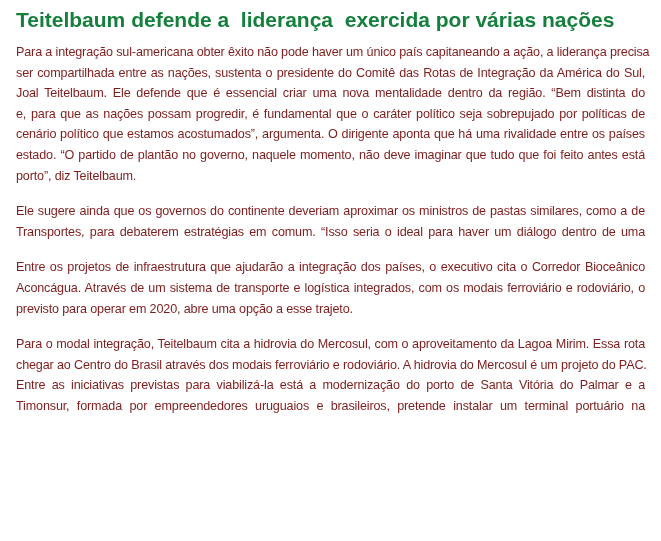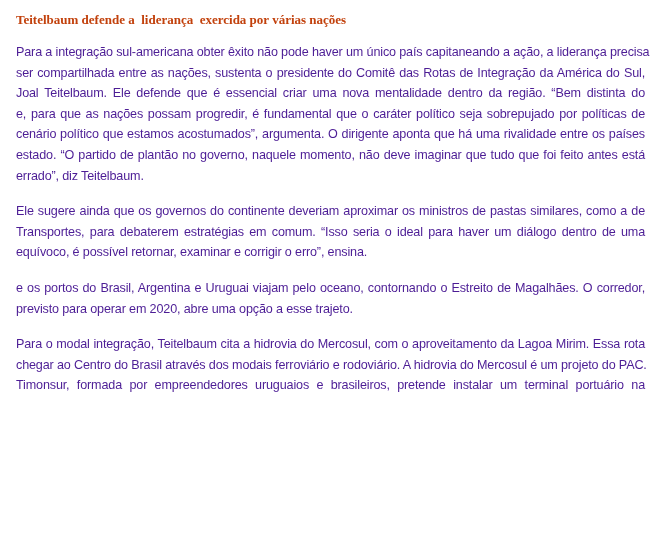--- a/index.html
+++ b/index.html
@@ -11,32 +11,32 @@
       width: 661px;
       height: 541px;
       overflow: hidden;
       font-family: "Liberation Sans", sans-serif;
     }
     .article {
       padding: 8px 14px 0 16px;
       width: 629px;
     }
     .title {
-      font-family: Liberation Serif, serif;
+      font-family: Liberation Sans, sans-serif;
       font-weight: bold;
-      font-size: 13px;
-      color: #c2410c;
+      font-size: 21px;
+      color: #15803d;
       margin: 2px 0 12px 0;
       line-height: 20px;
       white-space: pre;
     }
     .para {
       font-family: "Liberation Sans", sans-serif;
       font-size: 12.6px;
-      color: #4c1d95;
+      color: #7f1d1d;
       line-height: 20.6px;
       text-align: justify;
       margin: 0 0 15px 0;
       letter-spacing: -0.15px;
     }
     .para .ln {
       display: block;
       text-align: justify;
       text-align-last: justify;
       white-space: nowrap;
@@ -51,33 +51,34 @@
 <div class="article">
   <h1 class="title">Teitelbaum defende a  liderança  exercida por várias nações</h1>
 
   <div class="para">
     <span class="ln">Para a integração sul-americana obter êxito não pode haver um único país capitaneando a ação, a liderança precisa</span>
     <span class="ln">ser compartilhada entre as nações, sustenta o presidente do Comitê das Rotas de Integração da América do Sul,</span>
     <span class="ln">Joal Teitelbaum. Ele defende que é essencial criar uma nova mentalidade dentro da região. “Bem distinta do</span>
     <span class="ln">e, para que as nações possam progredir, é fundamental que o caráter político seja sobrepujado por políticas de</span>
     <span class="ln">cenário político que estamos acostumados”, argumenta. O dirigente aponta que há uma rivalidade entre os países</span>
     <span class="ln">estado. “O partido de plantão no governo, naquele momento, não deve imaginar que tudo que foi feito antes está</span>
-    <span class="ln last">errado”, diz Teitelbaum.</span>
+    <span class="ln last">porto”, diz Teitelbaum.</span>
   </div>
 
   <div class="para">
     <span class="ln">Ele sugere ainda que os governos do continente deveriam aproximar os ministros de pastas similares, como a de</span>
     <span class="ln">Transportes, para debaterem estratégias em comum. “Isso seria o ideal para haver um diálogo dentro de uma</span>
-    <span class="ln last">equívoco, é possível retornar, examinar e corrigir o erro”, ensina.</span>
   </div>
 
   <div class="para">
-    <span class="ln">e os portos do Brasil, Argentina e Uruguai viajam pelo oceano, contornando o Estreito de Magalhães. O corredor,</span>
+    <span class="ln">Entre os projetos de infraestrutura que ajudarão a integração dos países, o executivo cita o Corredor Bioceânico</span>
+    <span class="ln">Aconcágua. Através de um sistema de transporte e logística integrados, com os modais ferroviário e rodoviário, o</span>
     <span class="ln last">previsto para operar em 2020, abre uma opção a esse trajeto.</span>
   </div>
 
   <div class="para">
     <span class="ln">Para o modal integração, Teitelbaum cita a hidrovia do Mercosul, com o aproveitamento da Lagoa Mirim. Essa rota</span>
     <span class="ln">chegar ao Centro do Brasil através dos modais ferroviário e rodoviário. A hidrovia do Mercosul é um projeto do PAC.</span>
+    <span class="ln">Entre as iniciativas previstas para viabilizá-la está a modernização do porto de Santa Vitória do Palmar e a</span>
     <span class="ln">Timonsur, formada por empreendedores uruguaios e brasileiros, pretende instalar um terminal portuário na</span>
 
   </div>
 </div>
 
 </body></html>

